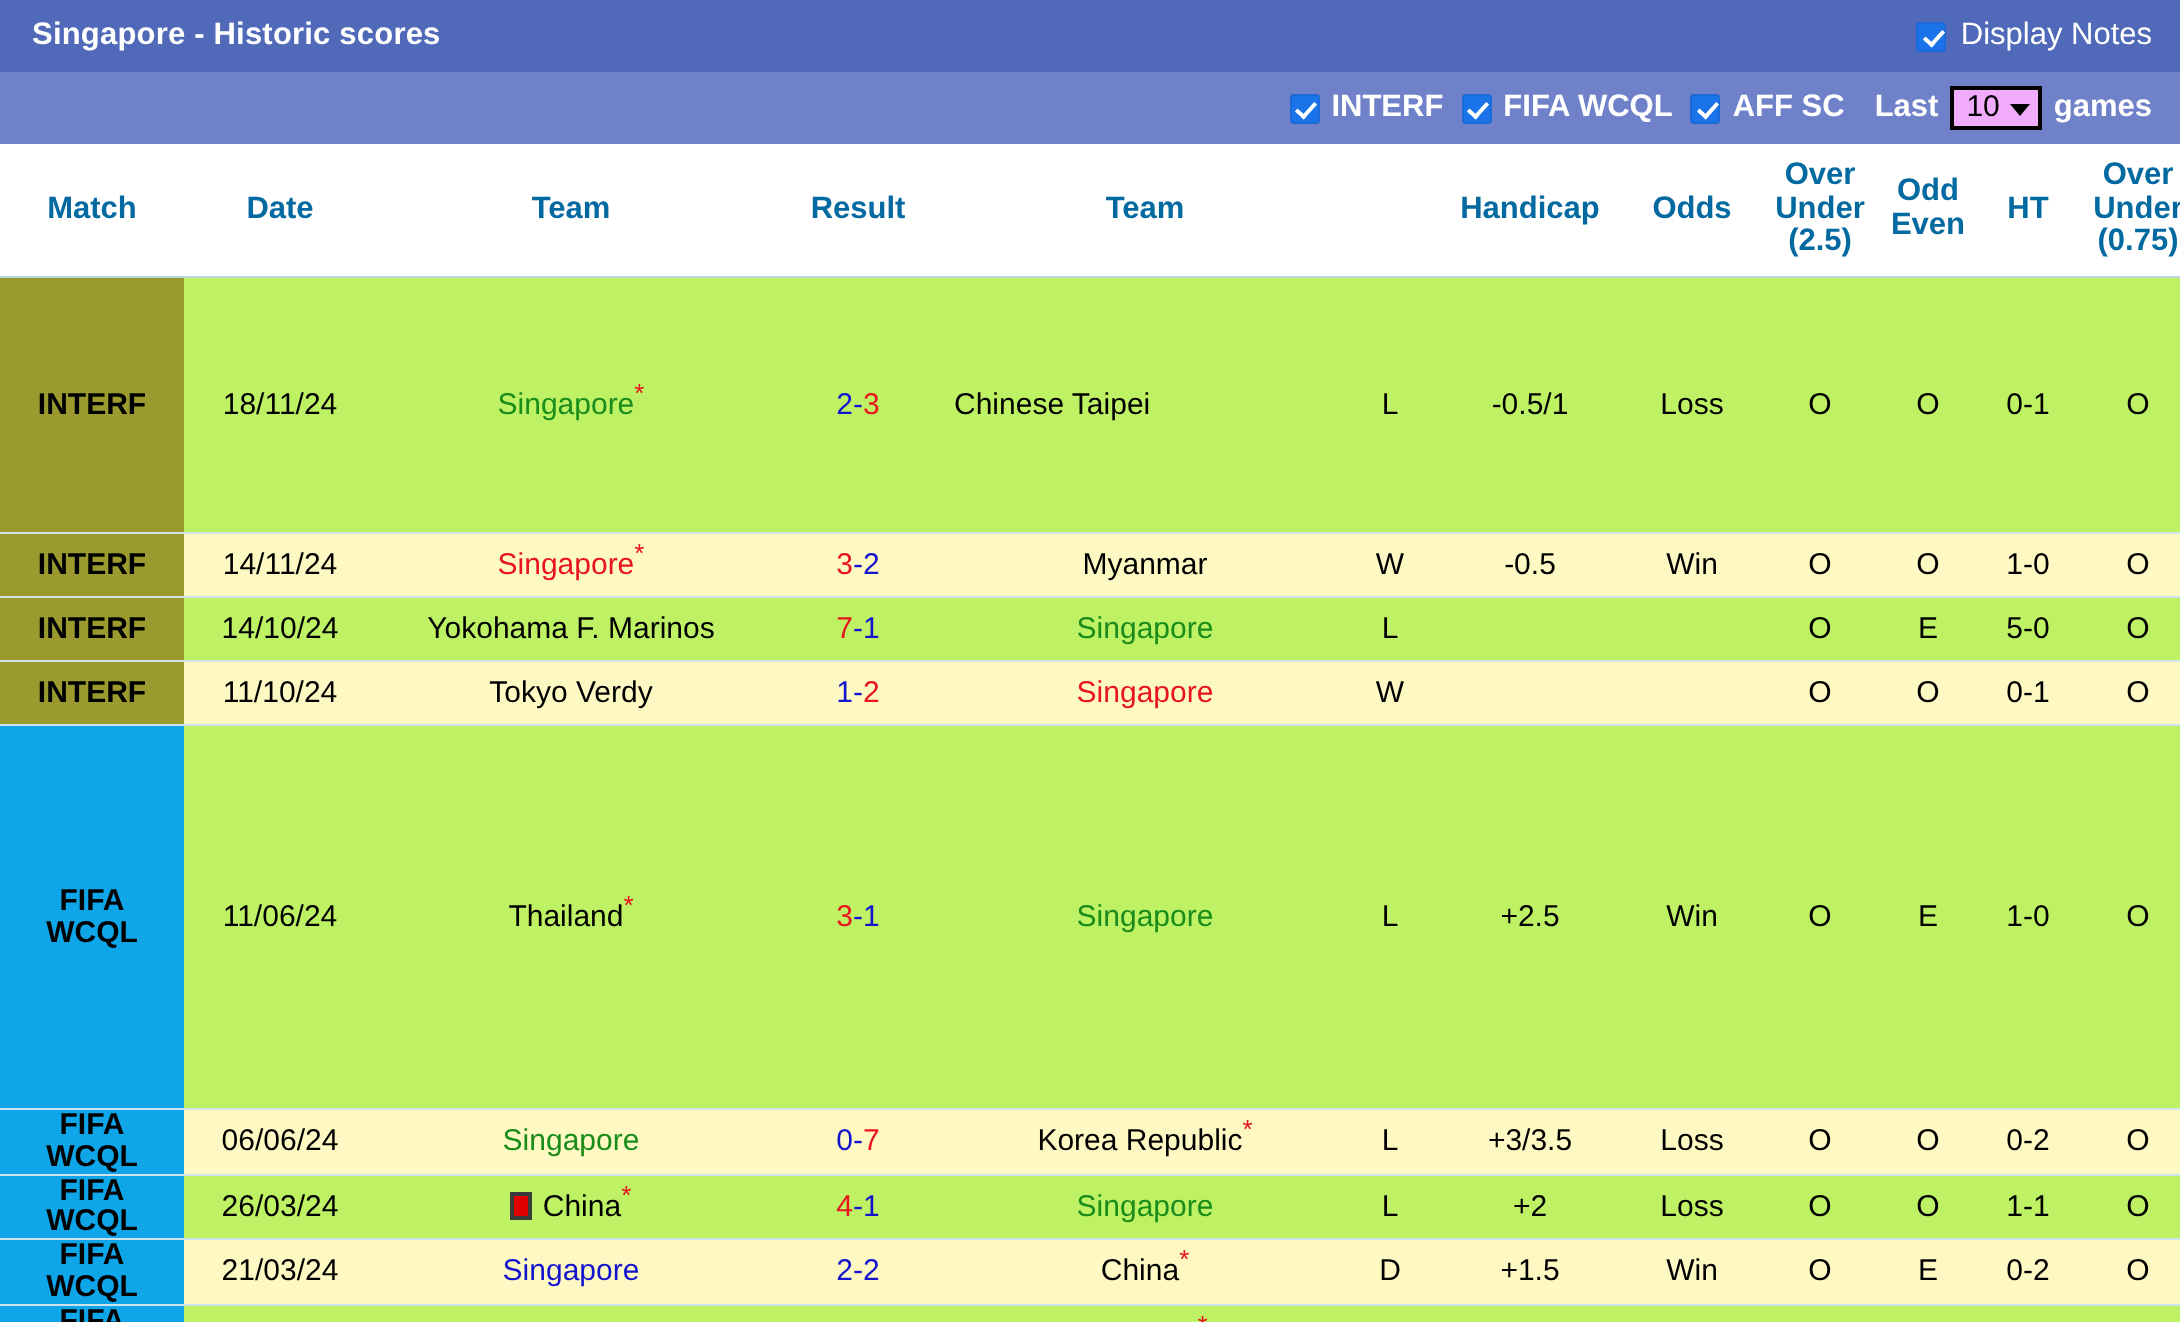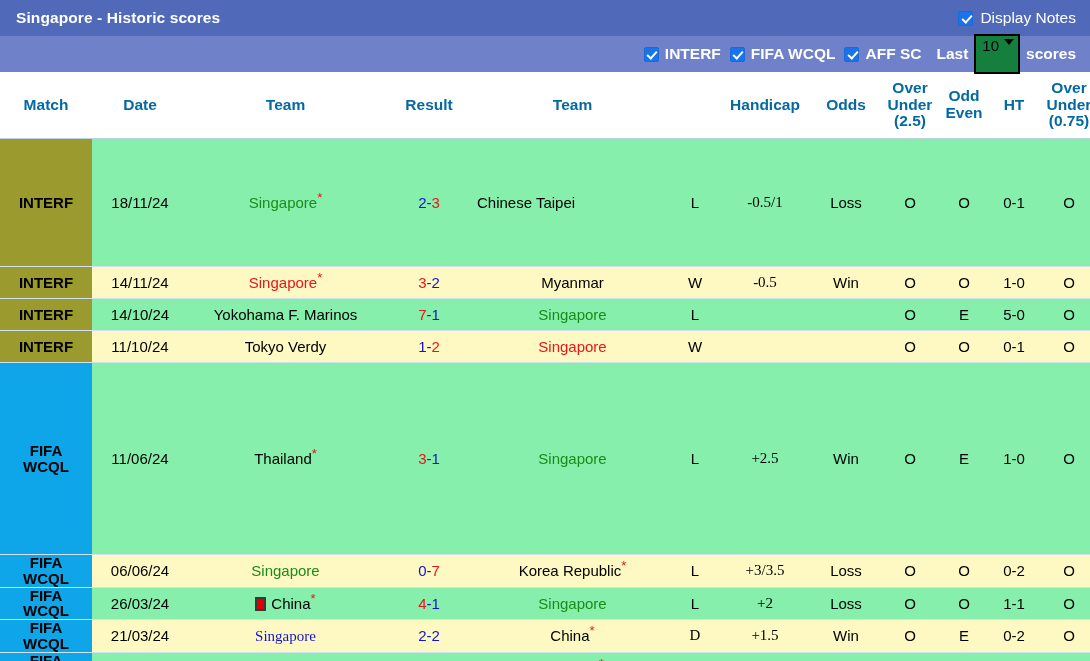--- a/index.html
+++ b/index.html
@@ -41,44 +41,44 @@
   }
   .cb::after {
     content: ""; position: absolute;
     left: 4.5px; top: 1px; width: 4px; height: 8px;
     border: solid #ffffff; border-width: 0 2px 2px 0;
     transform: rotate(42deg);
   }
 
   
   .sel {
-    background: #15803d; color: #000; border: 2px solid #000;
+    background: #f0abfc; color: #000; border: 2px solid #000;
     font-family: "Liberation Sans", sans-serif;
-    font-size: 15px; padding: 1px 4px 2px 6px; height: 40px;
-    display: flex; align-items: flex-start; gap: 5px; cursor: pointer;
+    font-size: 15px; padding: 1px 4px 2px 6px; height: 22px;
+    display: flex; align-items: center; gap: 5px; cursor: pointer;
   }
   .sel .caret {
     width: 0; height: 0; border-left: 5px solid transparent;
     border-right: 5px solid transparent; border-top: 6px solid #000;
     margin-top: 2px;
   }
 
   
   table.scores { width: 1090px; border-collapse: collapse; table-layout: fixed; }
   table.scores th {
     background: #ffffff; color: #0369a1; font-size: 15.5px; font-weight: bold;
     padding: 8px 2px; line-height: 1.08; border-bottom: 1px solid #b9d4e4;
     vertical-align: middle; text-align: center;
   }
   table.scores td {
     font-size: 15px; padding: 0 2px; height: 32px;
     text-align: center; vertical-align: middle; color: #000;
     border-bottom: 1px solid #cfe3ef;
   }
-  tr.r-odd td { background: #86efac; }
+  tr.r-odd td { background: #bef264; }
   tr.r-even td { background: #fef9c3; }
 
   td.cat {
     color: #ffffff; font-weight: bold; font-size: 14.5px;
     line-height: 1.05; border-bottom: none; padding: 0 2px;
   }
   td.cat.interf { background: #9a9a2e; }
   td.cat.fifa   { background: #0ea5e9; }
 
   .w-cat { width: 92px; }
@@ -88,21 +88,21 @@
   .w-wl   { width: 50px; }
   .w-hcp  { width: 90px; }
   .w-odds { width: 72px; }
   .w-ou   { width: 56px; }
   .w-oe   { width: 52px; }
   .w-ht   { width: 48px; }
   .w-ou2  { width: 62px; }
 
   .green { color: #1a8c1a; }
   .red   { color: #e8141e; }
-  .blue  { color: #1414cf; font-family: Liberation Serif, serif; }
+  .blue  { color: #1414cf; }
   .black { color: #000000; }
   .star  { color: #e8141e; font-size: 13px; vertical-align: super; line-height: 0; }
 
   .sc-hi { color: #e8141e; }
   .sc-lo { color: #1414cf; }
 
   .redcard {
     display: inline-block; width: 11px; height: 14px;
     background: #e00000; border: 2px solid #3a3a3a;
     vertical-align: -2px; margin-right: 5px;
@@ -135,21 +135,21 @@
           <span class="cb"></span>
           <span class="lbl">AFF SC</span>
         </div>
       </div>
     <div class="last-wrap">
       <span class="last-lbl">Last</span>
       <span class="sel">
         <span>10</span>
         <span class="caret"></span>
       </span>
-      <span class="games-lbl">scores</span>
+      <span class="games-lbl">games</span>
     </div>
   </div>
 
   <table class="scores">
     <colgroup>
       <col class="w-cat">
         <col class="w-date">
         <col class="w-team">
         <col class="w-res">
       <col class="w-team">

